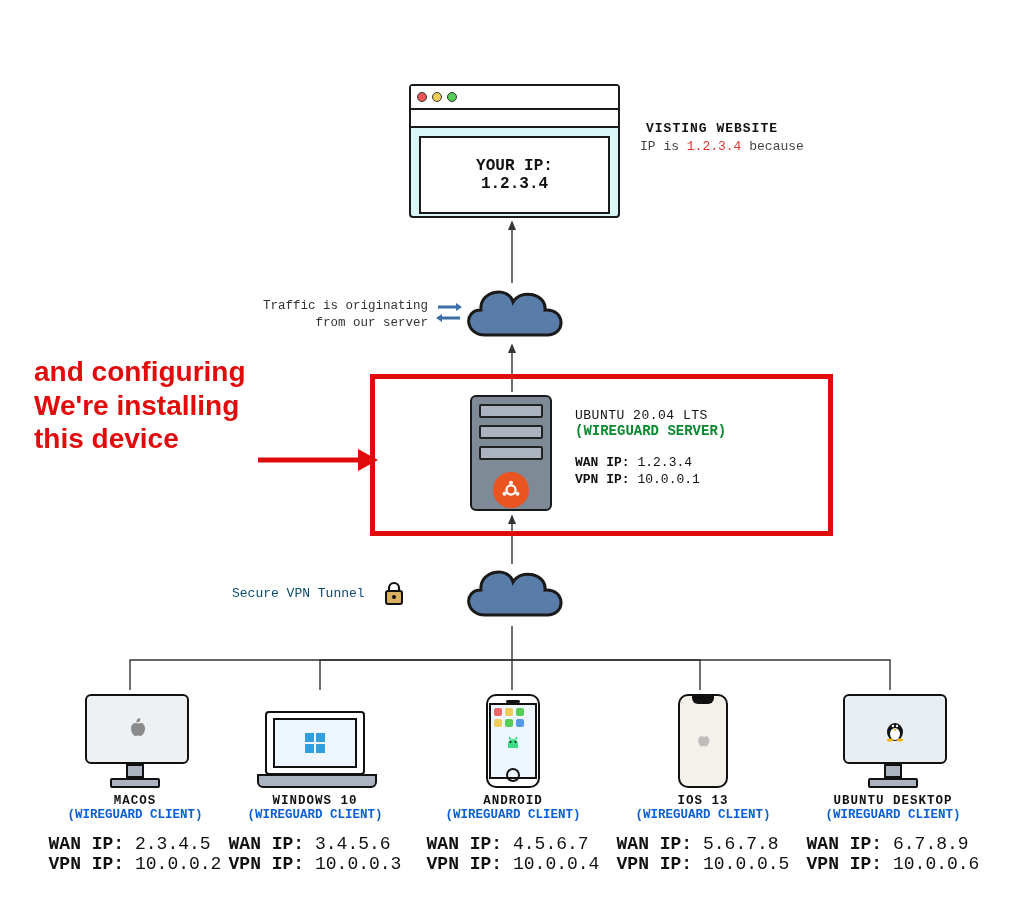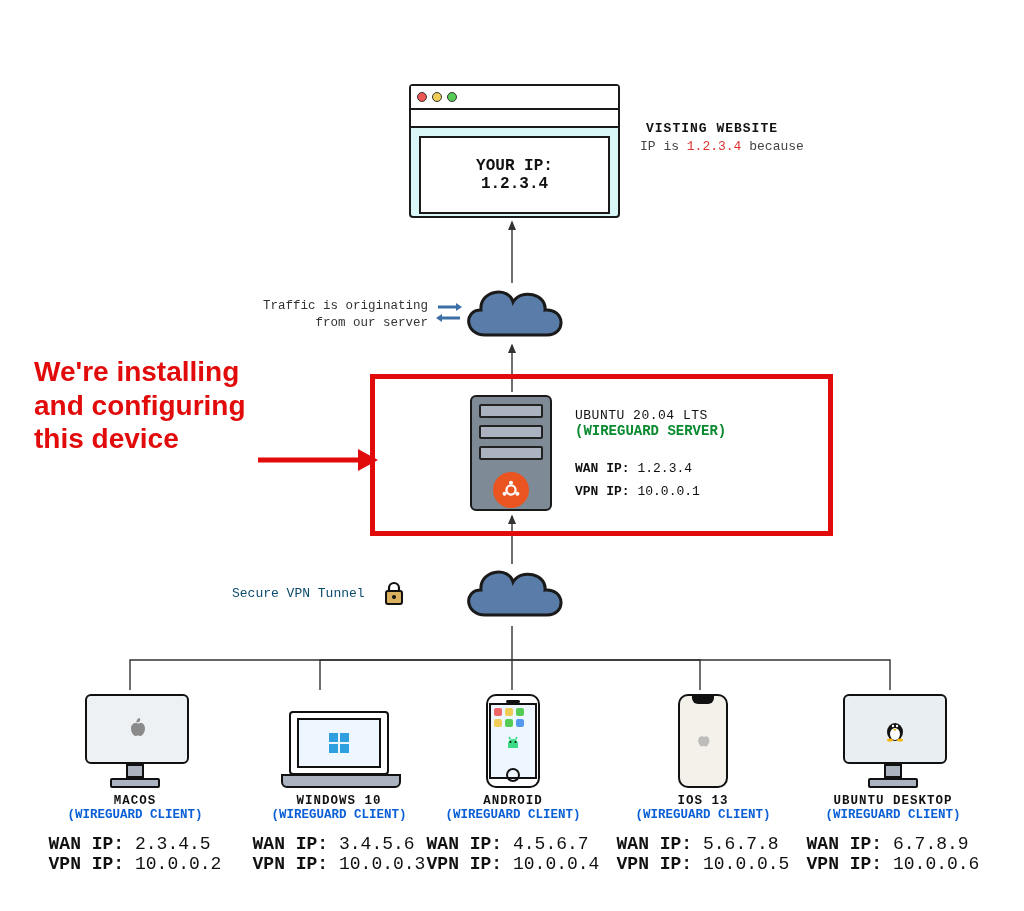--- a/index.html
+++ b/index.html
@@ -58,21 +58,21 @@
   .server .slot { width: 60px; height: 10px; margin-top:7px; background:#aab3bf; border:2px solid #222; border-radius:2px;}
   .server .ubuntu-logo {
     width: 36px; height: 36px; border-radius: 50%; background:#e95420; margin-top:12px;
     display:flex; align-items:center; justify-content:center;
   }
   .server .ubuntu-logo svg { width:22px; height:22px;}
 
   .server-info { left: 575px; top: 408px; width: 230px; }
   .server-info .os { font-weight: normal; font-size: 13px; letter-spacing: 0.5px;}
   .server-info .role { color: #0a8a30; font-weight: bold; font-size: 14px;}
-  .server-info .ipline { font-size: 13px; margin-top: 8px;}
+  .server-info .ipline { font-size: 13px; margin-top: 2px;}
   .server-info .iplabel { font-weight: bold; }
 
   .callout {
     left: 34px; top: 355px; width: 290px;
     font-family: -apple-system, "Helvetica Neue", Arial, sans-serif;
     font-weight: 700; font-size: 28px; line-height: 1.2; color: #e20b0b;
   }
 
   
   .red-arrow { left: 258px; top: 445px; width: 120px; height: 30px; }
@@ -205,22 +205,22 @@
 
   <div class="abs server-info">
     <div class="os">UBUNTU 20.04 LTS</div>
     <div class="role">(WIREGUARD SERVER)</div>
     <div style="height:14px"></div>
     <div class="ipline"><span class="iplabel">WAN IP:</span> <span>1.2.3.4</span></div>
     <div class="ipline"><span class="iplabel">VPN IP:</span> <span>10.0.0.1</span></div>
   </div>
 
   <div class="abs callout">
+    <div>and configuring</div>
     <div>We're installing</div>
-    <div>and configuring</div>
     <div>this device</div>
   </div>
   <div class="abs red-arrow">
     <svg width="120" height="30">
       <line x1="0" y1="15" x2="100" y2="15" stroke="#e20b0b" stroke-width="5"></line>
       <polygon points="100,4 120,15 100,26" fill="#e20b0b"></polygon>
     </svg>
   </div>
 
   <div class="abs cloud" style="left:455px; top:560px;">
@@ -251,21 +251,21 @@
       </div>
     </div>
     <div class="client-title">MACOS</div>
     <div class="client-role">(WIREGUARD CLIENT)</div>
     <div class="client-ips">
       <div><span class="iplabel">WAN IP:</span> <span>2.3.4.5</span></div>
       <div><span class="iplabel">VPN IP:</span> <span>10.0.0.2</span></div>
     </div>
   </div>
 
-  <div class="abs client-block" style="left:244px; top:692px;">
+  <div class="abs client-block" style="left:220px; top:692px;">
     <div class="device">
       <div class="laptop">
         <div class="laptop-screen">
             <div class="laptop-screen-inner">
           <svg width="22" height="22">
                 <rect x="1" y="1" width="9" height="9" fill="#2f9fe0"></rect>
                 <rect x="12" y="1" width="9" height="9" fill="#2f9fe0"></rect>
                 <rect x="1" y="12" width="9" height="9" fill="#2f9fe0"></rect>
                 <rect x="12" y="12" width="9" height="9" fill="#2f9fe0"></rect>
               </svg>

